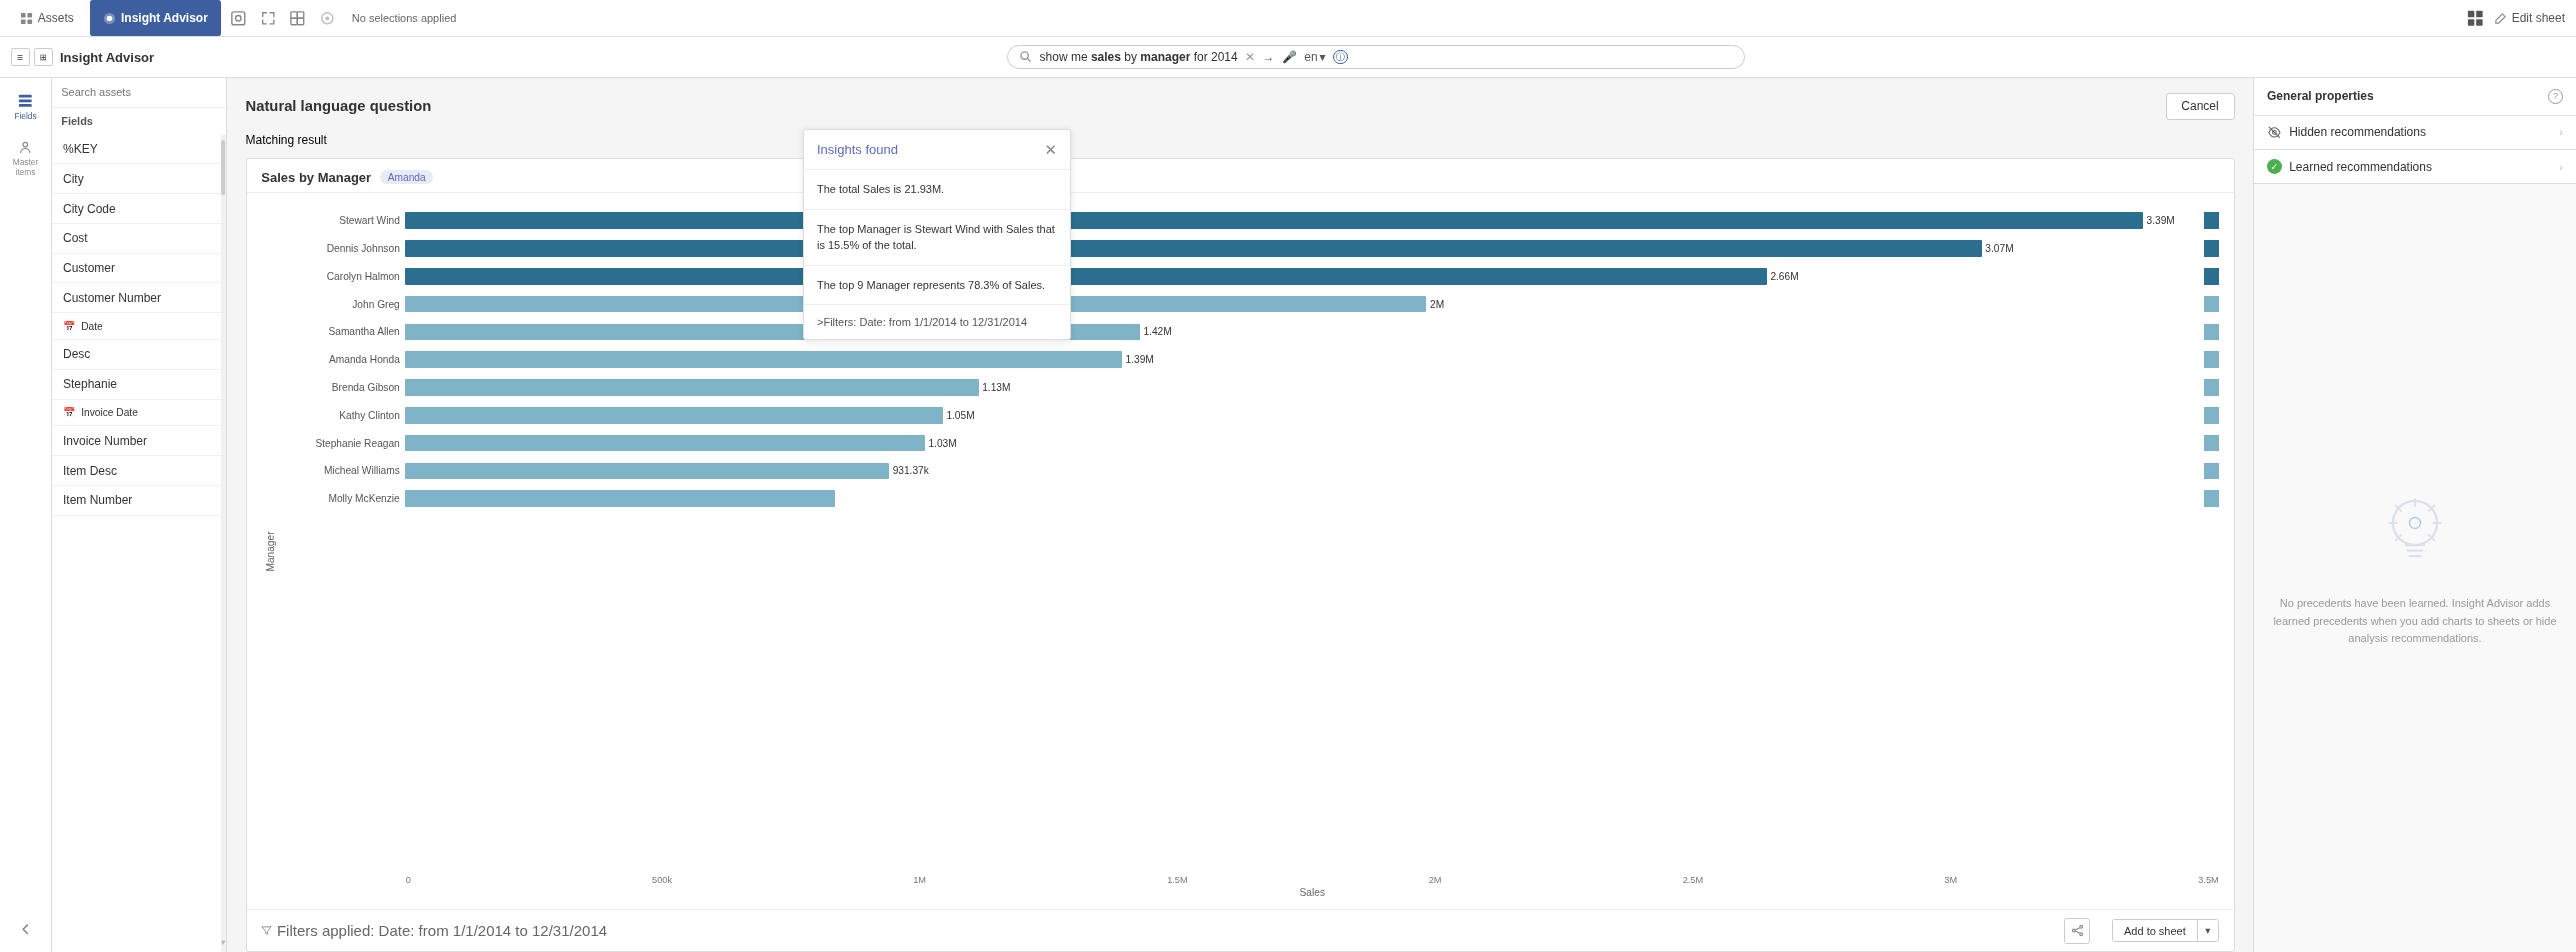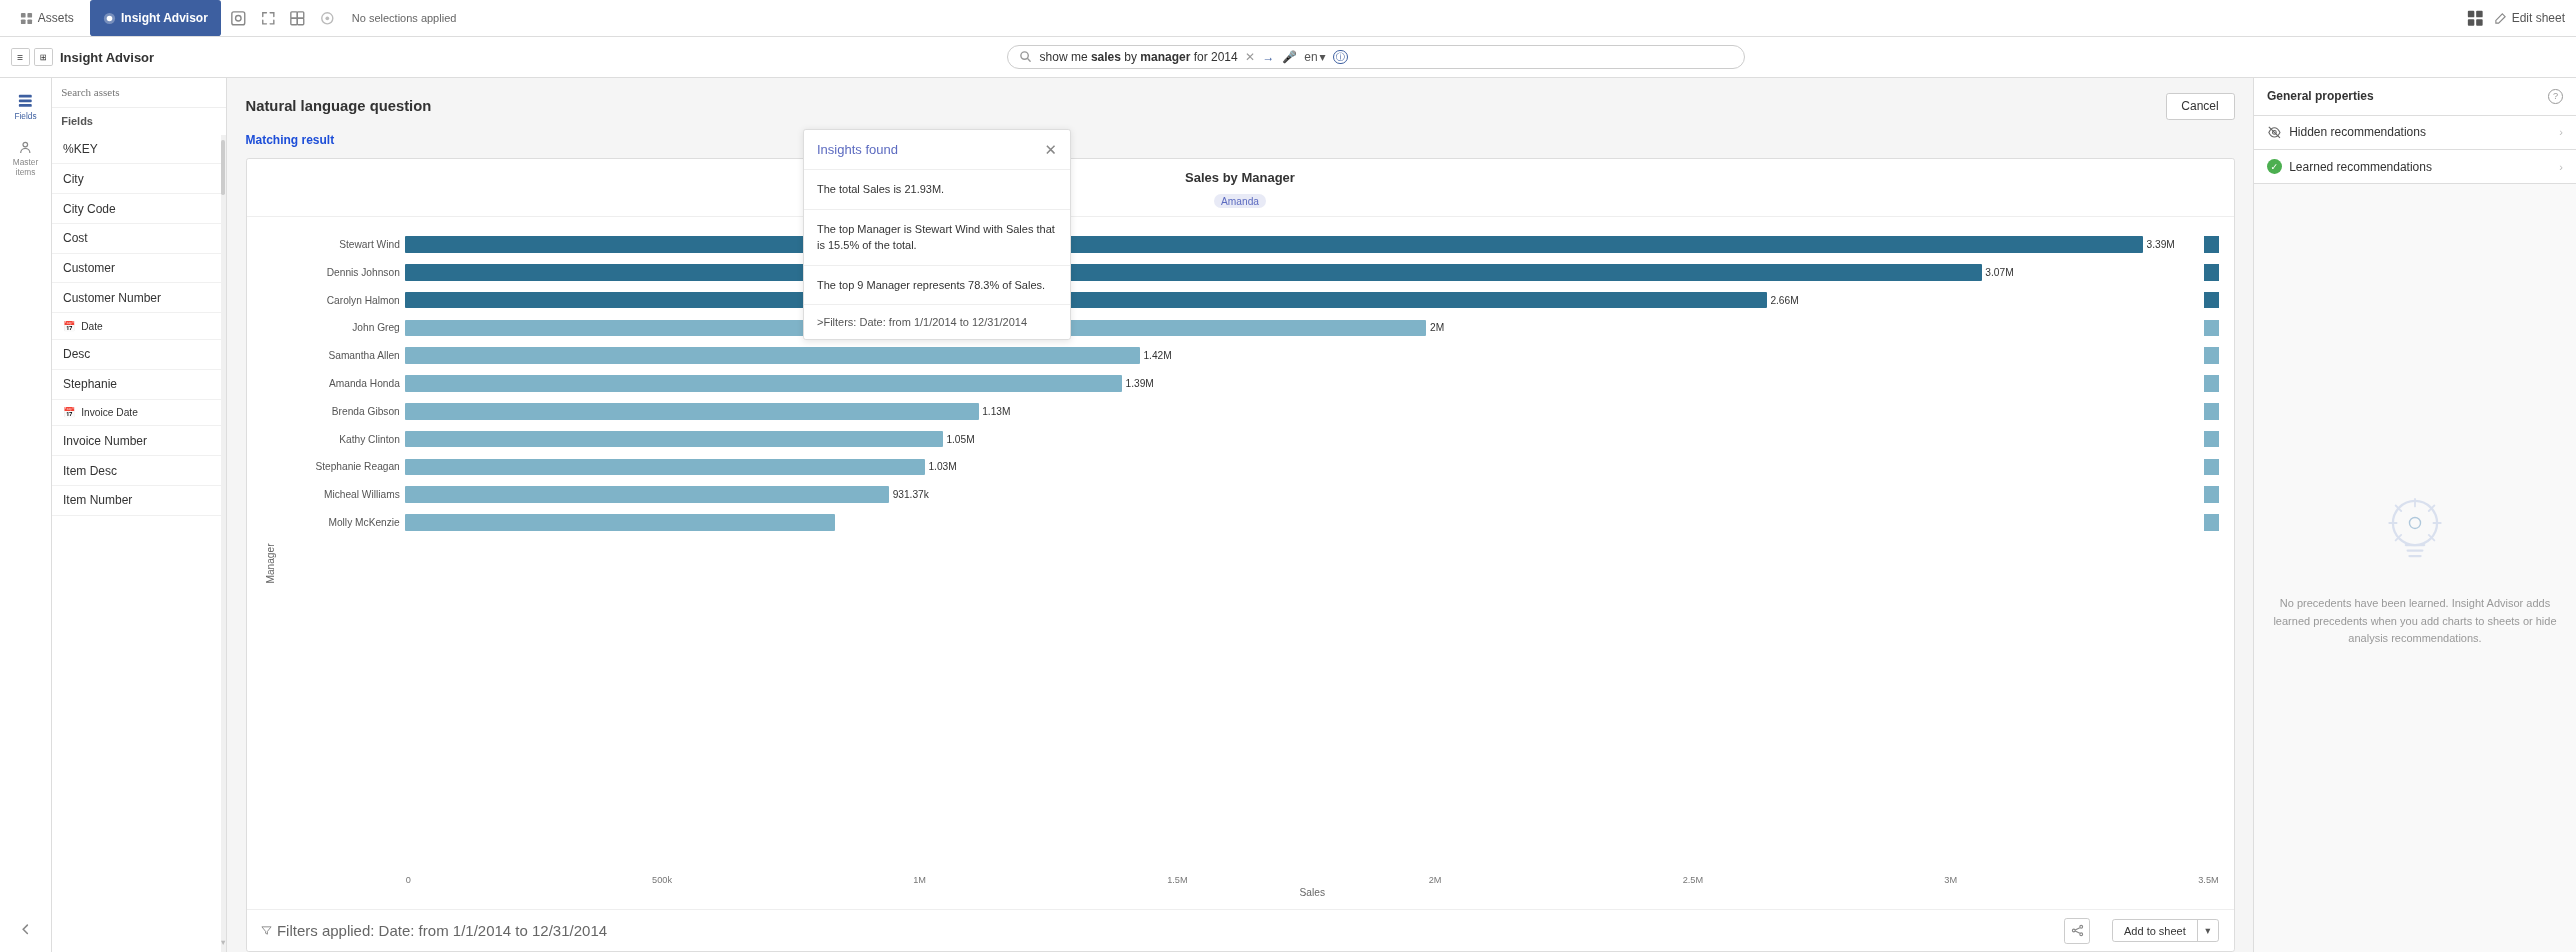--- a/index.html
+++ b/index.html
@@ -45,25 +45,25 @@
     .fields-list-scroll { flex: 1; overflow-y: scroll; }
     .fields-list-scroll::-webkit-scrollbar { width: 3.7px; }
     .fields-list-scroll::-webkit-scrollbar-thumb { background: #ccc; border-radius: 1.8px; }
 
     
     .content { flex: 1; display: flex; flex-direction: column; overflow: hidden; position: relative; }
     .content-header { display: flex; align-items: center; justify-content: space-between; padding: 14.8px 18.5px 9.2px; background: #f5f5f5; }
     .content-title { font-size: 14.8px; font-weight: 600; color: #333; }
     .cancel-btn { background: #fff; border: 0.9px solid #ccc; padding: 5.5px 14.8px; border-radius: 2.8px; font-size: 12px; cursor: pointer; color: #333; }
 
-    .matching-result-label { padding: 3.7px 18.5px 11px; font-size: 12px; color: #1d4ed8; font-weight: 700; }
+    .matching-result-label { padding: 3.7px 18.5px 11px; font-size: 12px; color: #000000; font-weight: 400; }
 
     
     .chart-card { margin: 0 18.5px; background: #fff; border: 0.9px solid #ddd; border-radius: 2.8px; flex: 1; display: flex; flex-direction: column; min-height: 0; }
-    .chart-header { display: flex; align-items: center; gap: 9.2px; padding: 11px 14.8px 7.4px; border-bottom: 0.9px solid #eee; flex-direction: column; }
+    .chart-header { display: flex; align-items: center; gap: 9.2px; padding: 11px 14.8px 7.4px; border-bottom: 0.9px solid #eee; }
     .chart-title { font-size: 13px; font-weight: 600; color: #333; }
     .ranking-badge { background: #e8eaf6; color: #5c6bc0; font-size: 10.2px; padding: 1.8px 7.4px; border-radius: 9.2px; font-weight: 500; }
     .chart-area { flex: 1; padding: 11px 14.8px; display: flex; flex-direction: column; min-height: 0; }
 
     
     .bar-chart { display: flex; flex-direction: column; gap: 1.8px; height: 100%; }
     .bar-row { display: flex; align-items: center; gap: 5.5px; height: 26px; }
     .bar-label { width: 120px; font-size: 10.2px; color: #555; text-align: right; flex-shrink: 0; }
     .bar-container { flex: 1; height: 16.6px; position: relative; display: flex; align-items: center; }
     .bar-fill { height: 100%; border-radius: 0.9px; }
@@ -217,21 +217,21 @@
     <div style="flex:1;"></div>
     <div class="sidebar-icon-item" style="margin-bottom:7.4px;">
       <svg width="14.8" height="14.8" viewBox="0 0 16 16" fill="none">
         <path d="M10 4l-4 4 4 4" stroke="#888" stroke-width="1.5" stroke-linecap="round"></path>
       </svg>
     </div>
   </div>
 
   <div class="fields-panel">
     <div class="fields-search">
-      <input type="text" style="width: 100%; border: none; outline: none; font-size: 11px; color: rgb(153, 153, 153); background: transparent; font-family: Liberation Serif, serif;" placeholder="Search assets">
+      <input type="text" style="width: 100%; border: none; outline: none; font-size: 11px; color: rgb(153, 153, 153); background: transparent;" placeholder="Search assets">
     </div>
     <div class="fields-title">Fields</div>
     <div class="fields-list-container">
       <div class="fields-list-scroll">
         <div class="field-item">
           <span>%KEY</span>
         </div>
         <div class="field-item">
           <span>City</span>
         </div>

